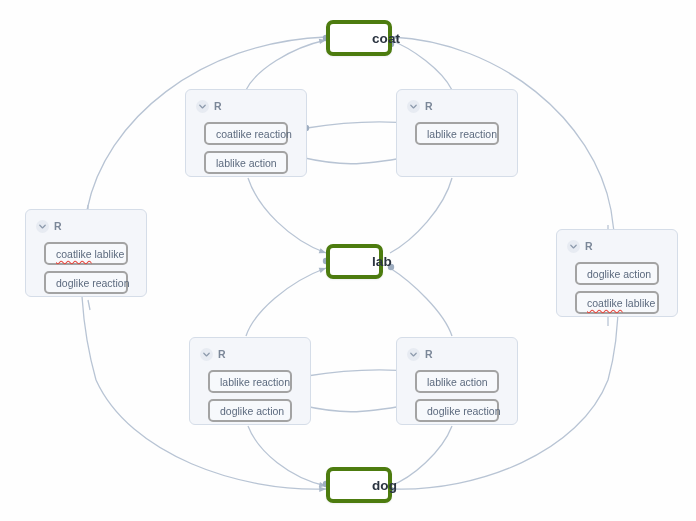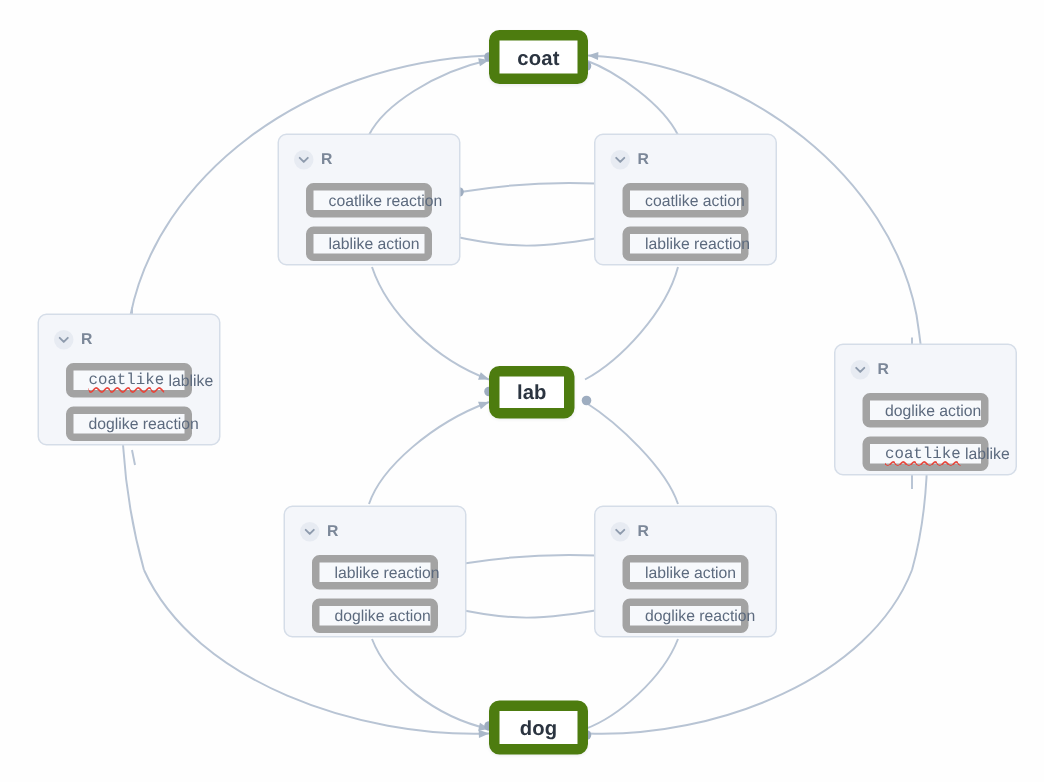--- a/index.html
+++ b/index.html
@@ -25,31 +25,32 @@
     width: 696px;
     height: 521px;
     pointer-events: none;
   }
 
   
   .node {
     position: absolute;
     box-sizing: border-box;
     background: #ffffff;
-    border: 7px solid #4d7c0f;
+    border: 4px solid #4d7c0f;
     border-radius: 7px;
     display: flex;
     align-items: center;
-    justify-content: center;
+    justify-content: flex-start;
     font-size: 13.5px;
     font-weight: 700;
     color: #2b3440;
     letter-spacing: 0.1px;
     box-shadow: 0 1px 2px rgba(40,60,90,0.07);
     z-index: 4;
+    padding-left: 42px;
   }
 
   
   .group {
     position: absolute;
     box-sizing: border-box;
     background: #f4f6fa;
     border: 1px solid #d5dde8;
     border-radius: 6px;
     z-index: 3;
@@ -81,35 +82,34 @@
   }
   .items {
     display: flex;
     flex-direction: column;
     gap: 6px;
     padding: 0 8px;
   }
   .item {
     box-sizing: border-box;
     background: #f7f9fc;
-    border: 5px solid #a3a3a3;
+    border: 2px solid #a3a3a3;
     border-radius: 5px;
     height: 23px;
     display: flex;
     align-items: center;
     padding: 0 10px;
     font-size: 10.5px;
     color: #5c6a7e;
     white-space: nowrap;
   }
   .sp {
     text-decoration: underline wavy #e8443a;
     text-decoration-skip-ink: none;
     text-underline-offset: 2px;
-    font-family: Liberation Mono, monospace;
   }
 </style>
 </head>
 <body>
 
 <div id="canvas">
 
   <svg id="edge-layer" viewBox="0 0 696 521" width="696" height="521">
     <defs>
       <marker id="ah" markerWidth="9" markerHeight="9" refX="7.4" refY="3.3" orient="auto" markerUnits="userSpaceOnUse">
@@ -201,23 +201,20 @@
     <div class="group-header">
       <span class="chev">
         <svg width="9" height="9" viewBox="0 0 10 10">
             <path d="M2,3.6 L5,6.6 L8,3.6" fill="none" stroke="#8e9bad" stroke-width="1.4" stroke-linecap="round" stroke-linejoin="round"></path>
           </svg>
       </span>
       <span class="group-title">R</span>
     </div>
     <div class="items">
       <div class="item">
-        <span>coatlike action</span>
-      </div>
-      <div class="item">
         <span>lablike reaction</span>
       </div>
     </div>
   </div>
 
   <div class="group" style="left:25px; top:209px; width:122px; height:88px;">
     <div class="group-header">
       <span class="chev">
         <svg width="9" height="9" viewBox="0 0 10 10">
             <path d="M2,3.6 L5,6.6 L8,3.6" fill="none" stroke="#8e9bad" stroke-width="1.4" stroke-linecap="round" stroke-linejoin="round"></path>

